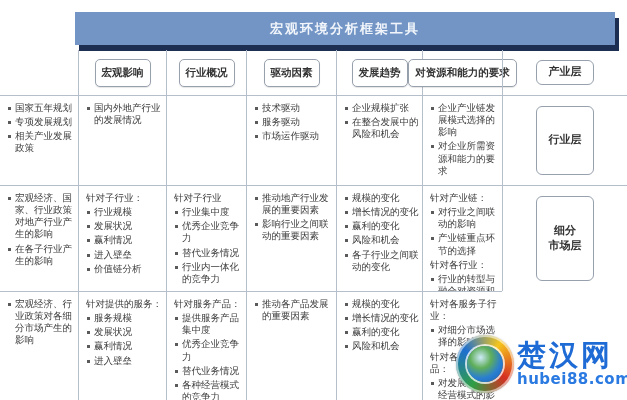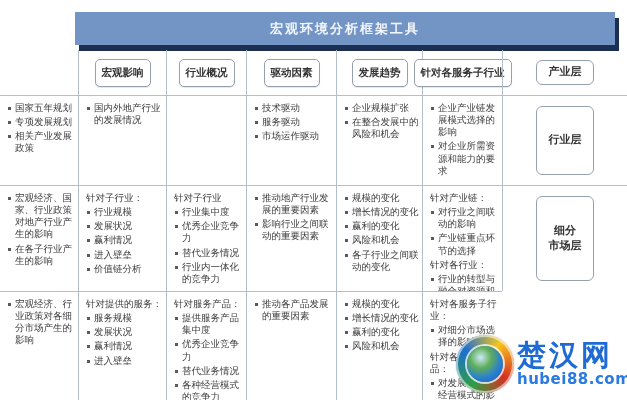--- a/index.html
+++ b/index.html
@@ -96,21 +96,21 @@
     <div class="hcell">
         <div class="hbox">行业概况</div>
       </div>
     <div class="hcell">
         <div class="hbox">驱动因素</div>
       </div>
     <div class="hcell">
         <div class="hbox">发展趋势</div>
       </div>
     <div class="hcell">
-        <div class="hbox">针对各服务子行业</div>
+        <div class="hbox">对资源和能力的要求</div>
       </div>
 
     <div class="labelcell">
         <div class="rlabel">产业层</div>
       </div>
     <div class="body">
         <div class="li b">国家五年规划</div>
         <div class="li b">专项发展规划</div>
         <div class="li b">相关产业发展政策</div>
       </div>

